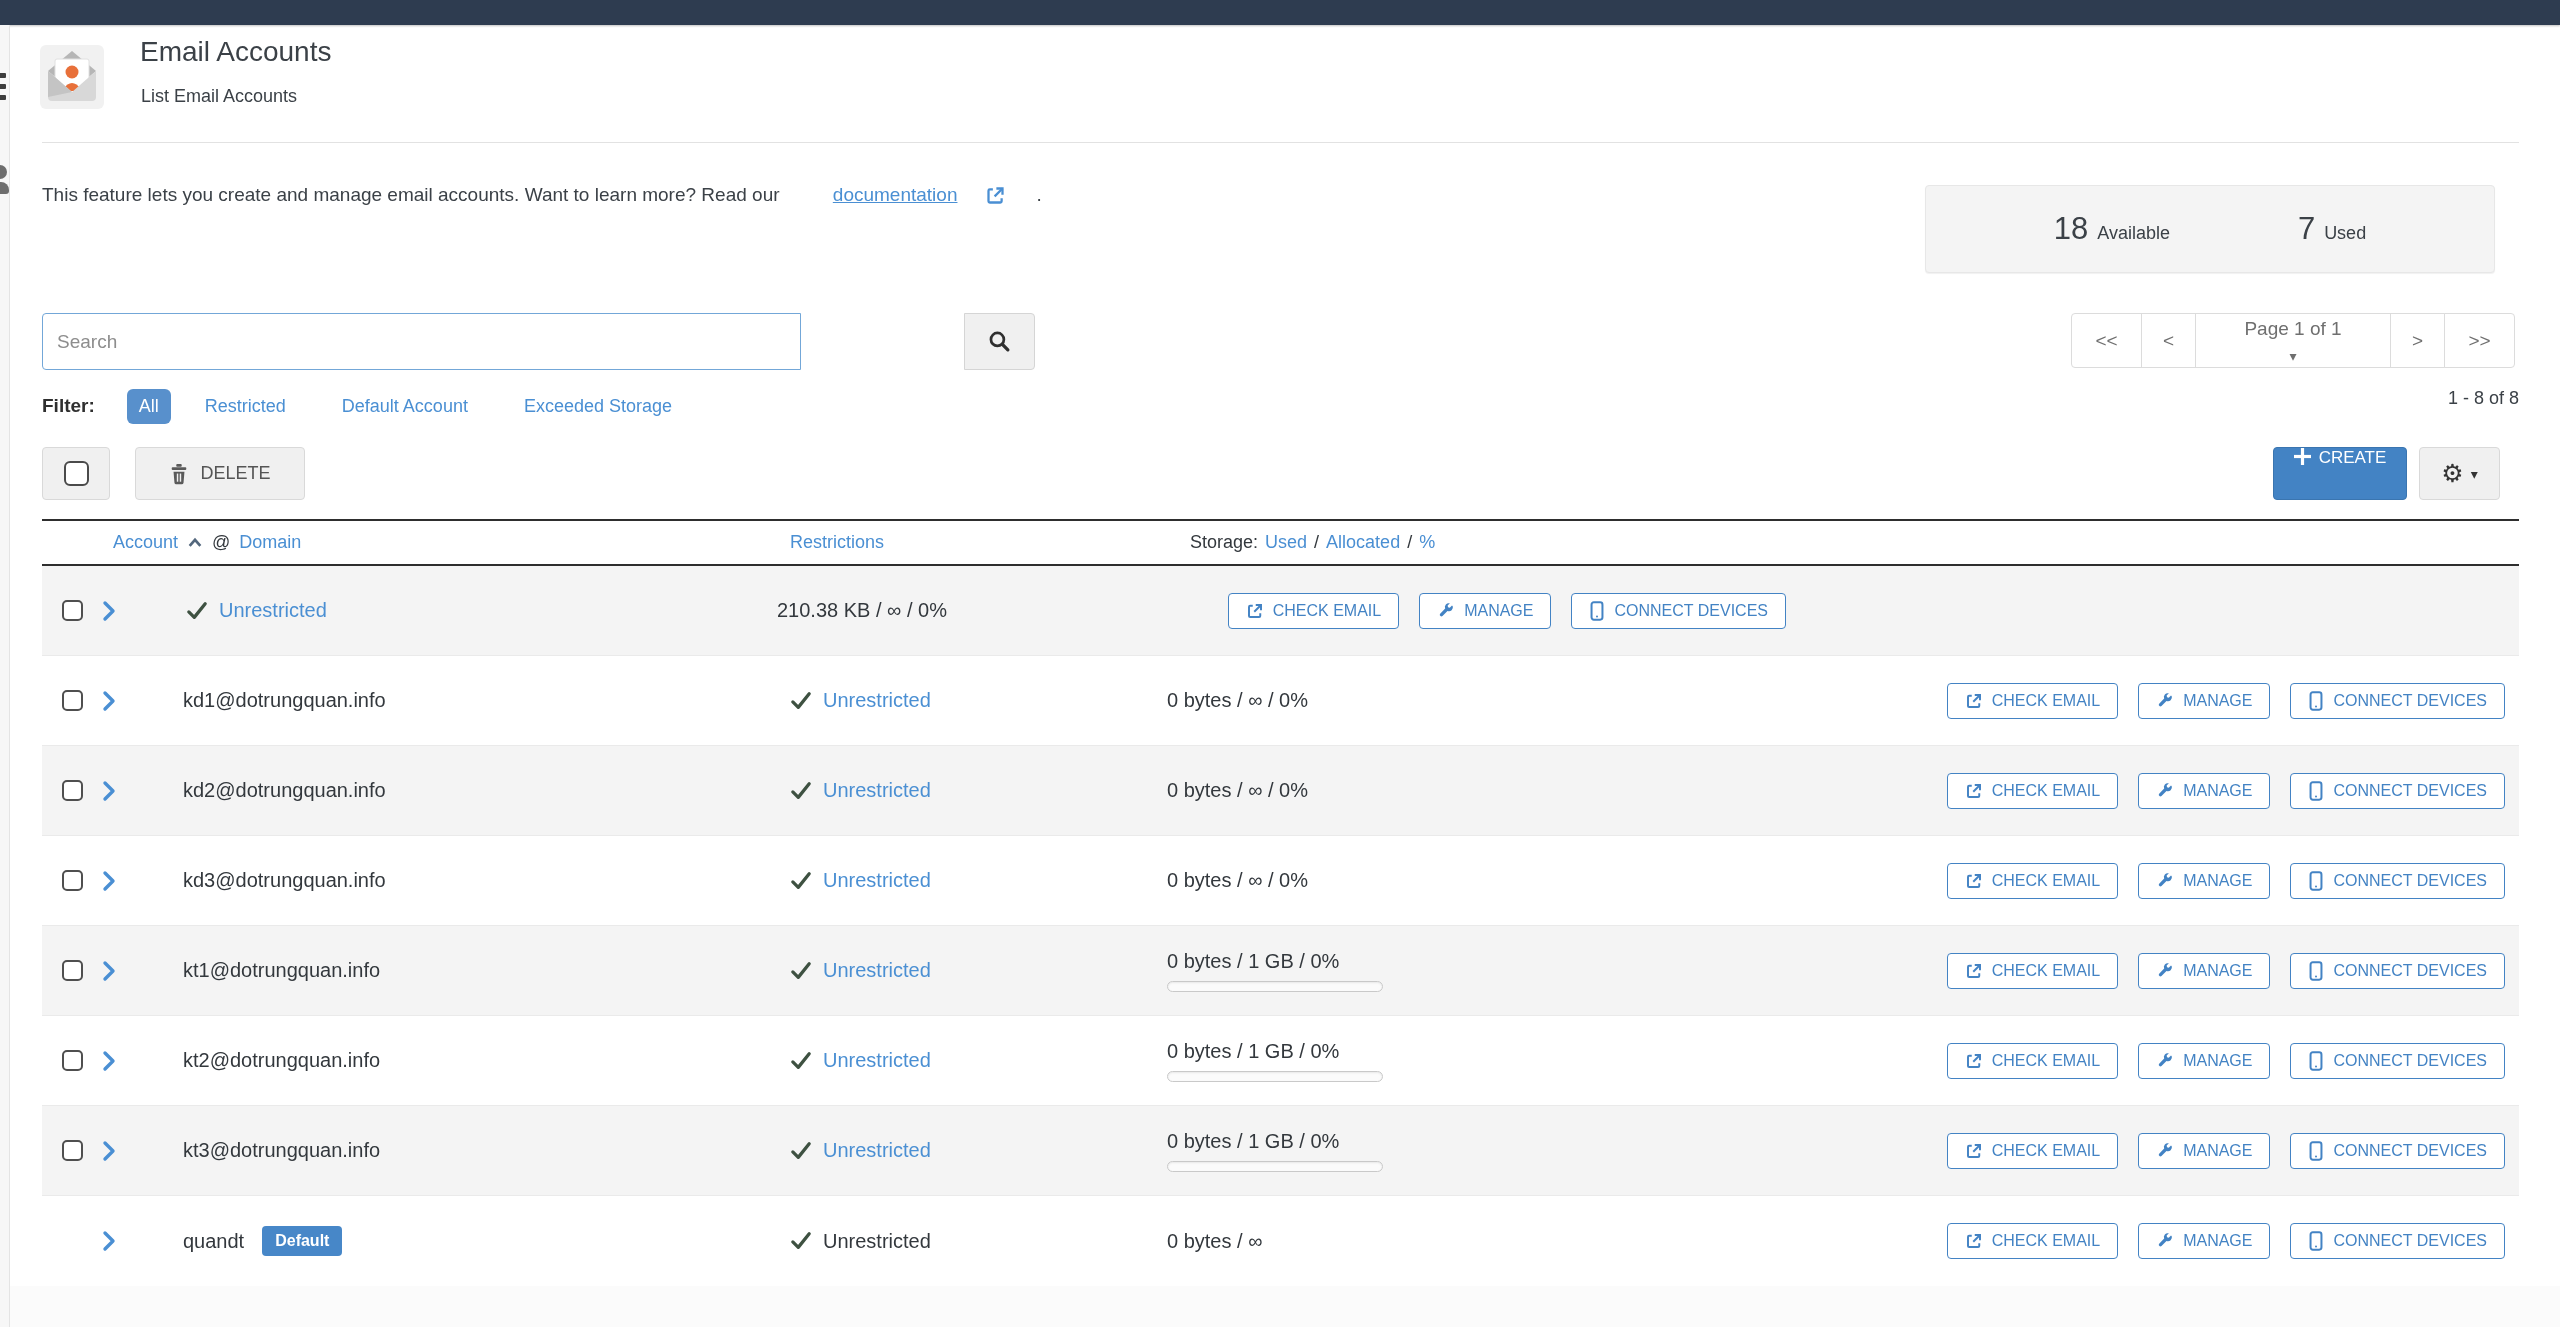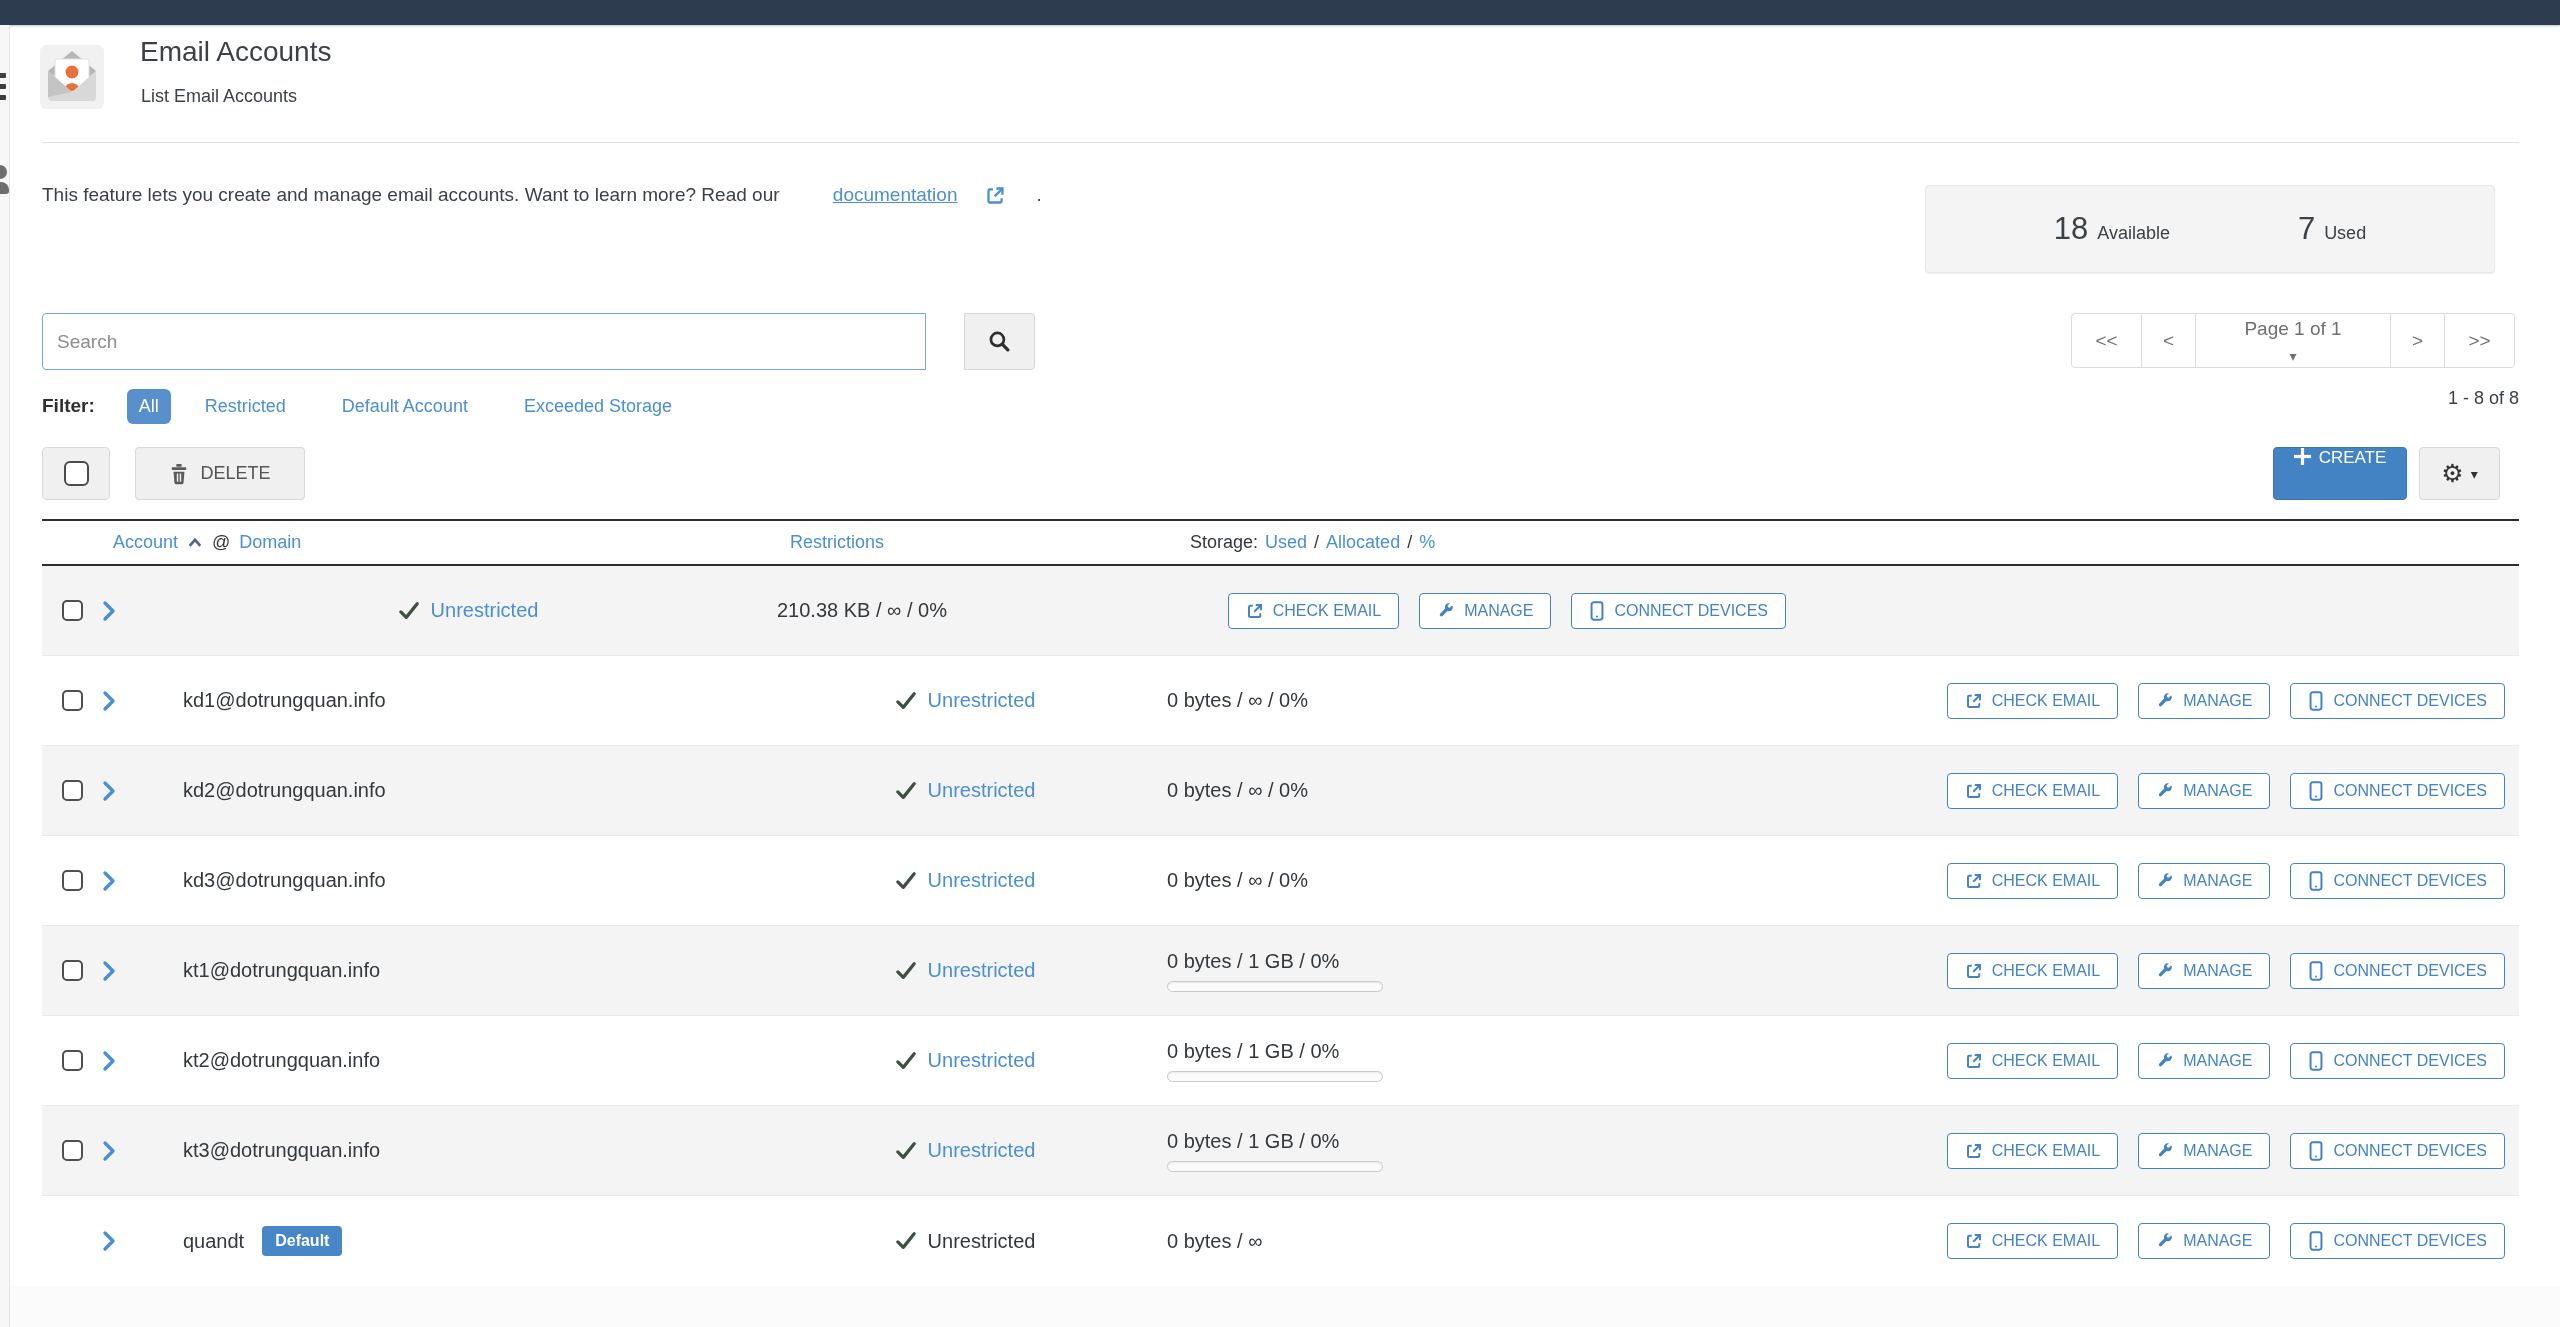--- a/index.html
+++ b/index.html
@@ -26,21 +26,21 @@
 
   .intro{position:absolute;left:42px;top:184px;font-size:19px;color:var(--text);display:flex;align-items:center;gap:24px;}
   .intro a{color:var(--link);text-decoration:underline;cursor:pointer;}
   .intro .ext{margin:0 6px 0 4px;display:inline-flex;}
 
   .stats-box{position:absolute;left:1925px;top:185px;width:570px;height:88px;background:#f4f4f4;border:1px solid #e7e7e7;border-radius:4px;box-shadow:0 1px 1px rgba(0,0,0,.06);display:flex;align-items:center;justify-content:space-evenly;}
   .stat{display:flex;align-items:baseline;gap:9px;}
   .stat .num{font-size:31px;color:#3b4147;}
   .stat .lbl{font-size:18px;color:#3b4147;}
 
-  .search-input{position:absolute;left:42px;top:313px;width:884px;height:57px;border:1px solid #73a7d8;border-radius:4px 0 0 4px;font-size:19px;padding:0 14px;color:var(--text);outline:none;font-family:inherit;background:#fff;}
+  .search-input{position:absolute;left:42px;top:313px;width:759px;height:57px;border:1px solid #73a7d8;border-radius:4px 0 0 4px;font-size:19px;padding:0 14px;color:var(--text);outline:none;font-family:inherit;background:#fff;}
   .search-input::placeholder{color:#8d8d8d;}
   .search-btn{position:absolute;left:964px;top:313px;width:71px;height:57px;background:var(--graybtn);border:1px solid #d5d5d5;border-radius:0 4px 4px 0;display:flex;align-items:center;justify-content:center;cursor:pointer;}
 
   .pagination{position:absolute;top:313px;left:2071px;height:55px;display:flex;}
   .pg{height:55px;background:#fff;border:1px solid #dcdcdc;margin-left:-1px;display:flex;align-items:center;justify-content:center;font-size:19px;color:var(--muted);cursor:pointer;}
   .pg.first{border-radius:4px 0 0 4px;width:71px;margin-left:0;}
   .pg.prev{width:55px;}
   .pg.page{width:196px;gap:8px;flex-direction:column;}
   .pg.next{width:55px;}
   .pg.last{border-radius:0 4px 4px 0;width:71px;}
@@ -70,21 +70,21 @@
 
   .trow{display:grid;grid-template-columns:44px 60px 604px 390px 660px 719px;height:90px;align-items:center;border-bottom:1px solid #eaeaea;background:#fff;}
   .trow:nth-child(odd){background:#f4f4f4;}
   .trow:last-child{border-bottom:none;}
   .c-check{padding-left:20px;}
   .rowcheck{display:block;width:21px;height:21px;background:#fff;border:2px solid #4f4f4f;border-radius:5px;cursor:pointer;}
   .c-expand{padding-left:14px;}
   .chev{cursor:pointer;display:block;}
   .c-account{padding-left:37px;display:flex;align-items:center;font-size:20px;color:#33383d;}
   .badge{margin-left:18px;background:#4787c8;color:#fff;font-size:16px;font-weight:bold;padding:6px 13px;border-radius:4px;}
-  .c-restr{padding-left:40px;display:flex;align-items:center;gap:11px;font-size:20px;justify-content:center;}
+  .c-restr{padding-left:40px;display:flex;align-items:center;gap:11px;font-size:20px;}
   .restr{color:var(--link);cursor:pointer;}
   .restr.plain{color:#33383d;cursor:default;}
   .c-storage{padding-left:27px;font-size:20px;color:#33383d;display:flex;flex-direction:column;justify-content:center;align-items:flex-start;gap:8px;}
   .pbar{width:216px;height:11px;border:1px solid #c9c9c9;border-radius:6px;background:#fbfbfb;box-shadow:inset 0 1px 2px rgba(0,0,0,.08);}
   .c-actions{display:flex;justify-content:flex-end;align-items:center;gap:20px;padding-right:14px;}
   .obtn{height:36px;background:#fff;border:1px solid var(--blue);border-radius:4px;color:var(--blue);font-size:16px;display:flex;align-items:center;gap:9px;padding:0 17px;cursor:pointer;font-family:inherit;white-space:nowrap;}
 
   .bottom-band{position:absolute;left:10px;top:1286px;width:2550px;height:41px;background:#fbfbfb;}
   svg{flex-shrink:0;}
 </style>

